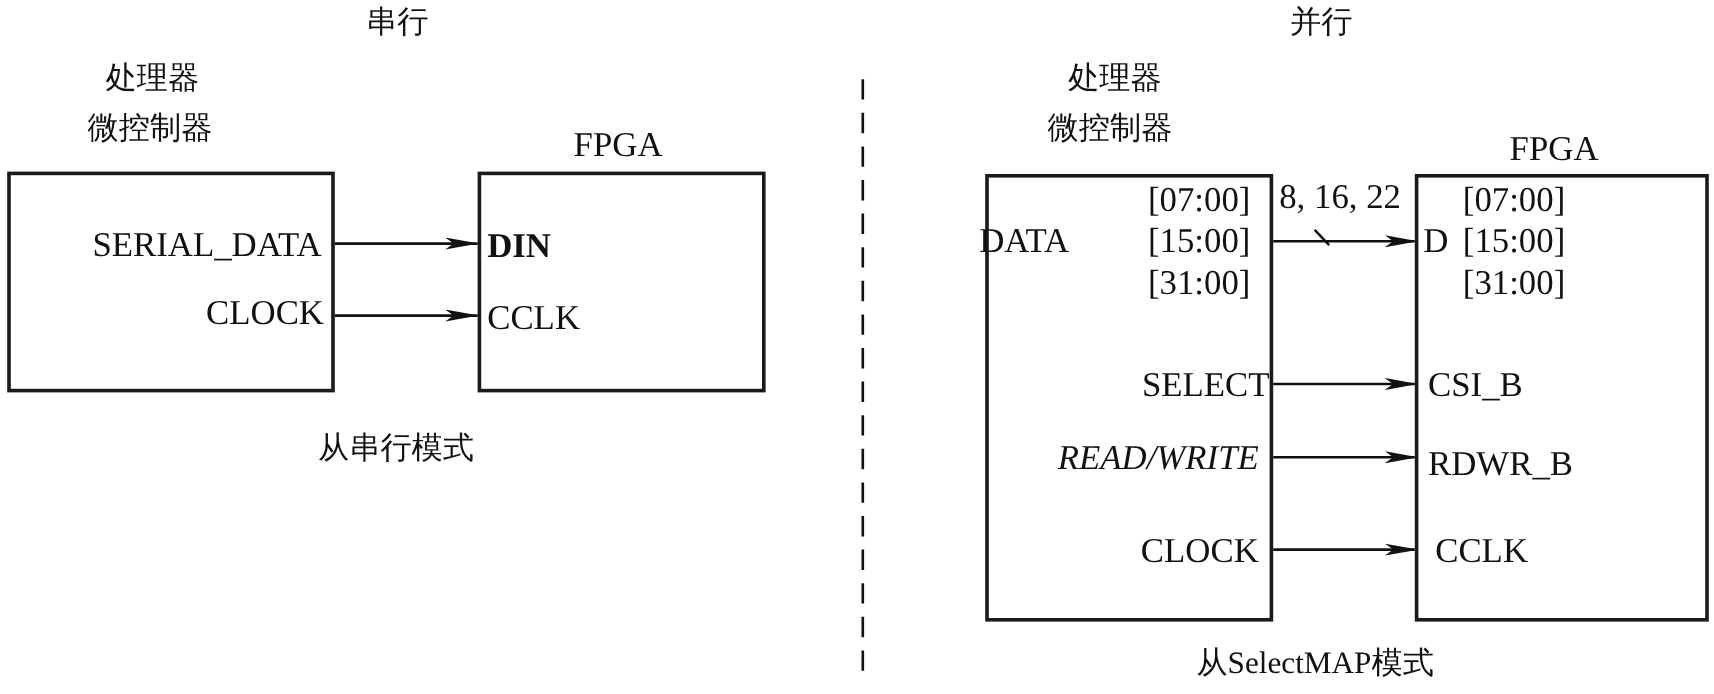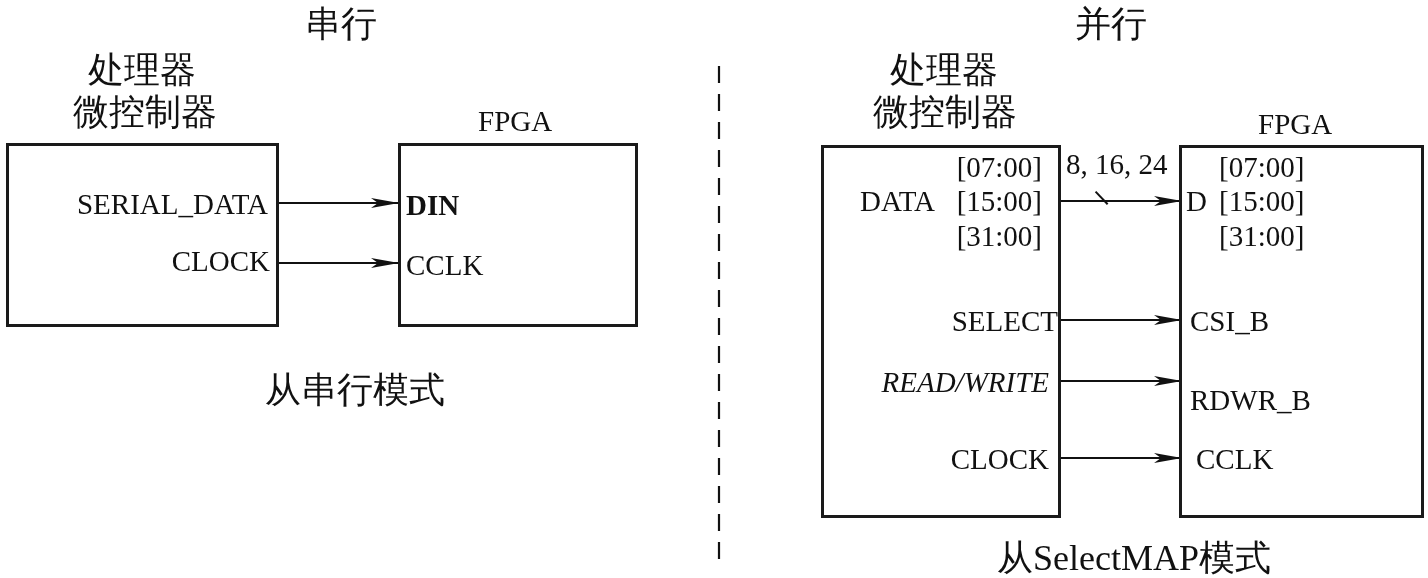--- a/index.html
+++ b/index.html
@@ -1,40 +1,40 @@
 <!DOCTYPE html>
 <html><head>
 <meta charset="utf-8">
 <style>
   html, body { margin: 0; padding: 0; background: #ffffff; }
   body { width: 1428px; height: 578px; position: relative; overflow: hidden;
          font-family: "Liberation Serif", "DejaVu Serif", serif; color: #111; }
   .t { position: absolute; white-space: nowrap; font-size: 29px; line-height: 1; }
-  .cn { font-size: 36px; }
+  .cn { font-size: 26px; }
   .box { position: absolute; border: 3px solid #1a1a1a; box-sizing: border-box; background: #fff; }
   svg.wires { position: absolute; left: 0; top: 0; }
   .r { text-align: right; }
 </style>
 </head>
 <body>
 
 <div class="t cn" style="left:305px; top:6px;">串行</div>
 <div class="t cn" style="left:88px; top:52px;">处理器</div>
 <div class="t cn" style="left:73px; top:94px;">微控制器</div>
 <div class="t" style="left:478px; top:107px;">FPGA</div>
 
 <div class="box" style="left:6px; top:143px; width:273px; height:184px;"></div>
 <div class="box" style="left:398px; top:143px; width:240px; height:184px;"></div>
 
 <div class="t r" style="right:1160px; top:190px;">SERIAL_DATA</div>
 <div class="t r" style="right:1158px; top:247px;">CLOCK</div>
 <div class="t" style="left:406px; top:191px;font-weight:bold;">DIN</div>
 <div class="t" style="left:406px; top:251px;">CCLK</div>
 
-<div class="t cn" style="left:265px; top:372px;">从串行模式</div>
+<div class="t cn" style="left:265px; top:361px;">从串行模式</div>
 
 <svg class="wires" width="1428" height="578">
   <defs>
     <marker id="arr" markerWidth="28" markerHeight="12" refX="27" refY="6" orient="auto" markerUnits="userSpaceOnUse">
       <path d="M0,1 L28,6 L0,11 L7,6 Z" fill="#111"></path>
     </marker>
   </defs>
   <line x1="719" y1="66" x2="719" y2="570" stroke="#111" stroke-width="2.2" stroke-dasharray="17,11"></line>
 
   <line x1="279" y1="203" x2="398" y2="203" stroke="#111" stroke-width="2.2" marker-end="url(#arr)"></line>
@@ -49,32 +49,32 @@
 
 <div class="t cn" style="left:1075px; top:6px;font-family:Liberation Serif, serif;">并行</div>
 <div class="t cn" style="left:890px; top:52px;">处理器</div>
 <div class="t cn" style="left:873px; top:94px;">微控制器</div>
 <div class="t" style="left:1258px; top:110px;">FPGA</div>
 
 <div class="box" style="left:821px; top:145px; width:240px; height:373px;"></div>
 <div class="box" style="left:1179px; top:145px; width:245px; height:373px;"></div>
 
 <div class="t r" style="right:386px; top:153px;">[07:00]</div>
-<div class="t" style="left:860px; top:187px;">DATA</div>
+<div class="t" style="left:816px; top:187px;">DATA</div>
 <div class="t r" style="right:386px; top:187px;">[15:00]</div>
 <div class="t r" style="right:386px; top:222px;">[31:00]</div>
 
-<div class="t" style="left:1066px; top:150px;">8, 16, 24</div>
+<div class="t" style="left:1066px; top:150px;">8, 16, 22</div>
 
 <div class="t" style="left:1219px; top:153px;">[07:00]</div>
 <div class="t" style="left:1186px; top:187px;">D</div>
 <div class="t" style="left:1219px; top:187px;">[15:00]</div>
 <div class="t" style="left:1219px; top:222px;">[31:00]</div>
 
 <div class="t r" style="right:370px; top:307px;">SELECT</div>
 <div class="t r" style="right:379px; top:368px;font-style:italic;">READ/WRITE</div>
 <div class="t r" style="right:379px; top:445px;">CLOCK</div>
 
 <div class="t" style="left:1190px; top:307px;">CSI_B</div>
-<div class="t" style="left:1190px; top:386px;">RDWR_B</div>
+<div class="t" style="left:1190px; top:373px;">RDWR_B</div>
 <div class="t" style="left:1196px; top:445px;">CCLK</div>
 
 <div class="t cn" style="left:997px; top:540px;">从SelectMAP模式</div>
 
 </body></html>

